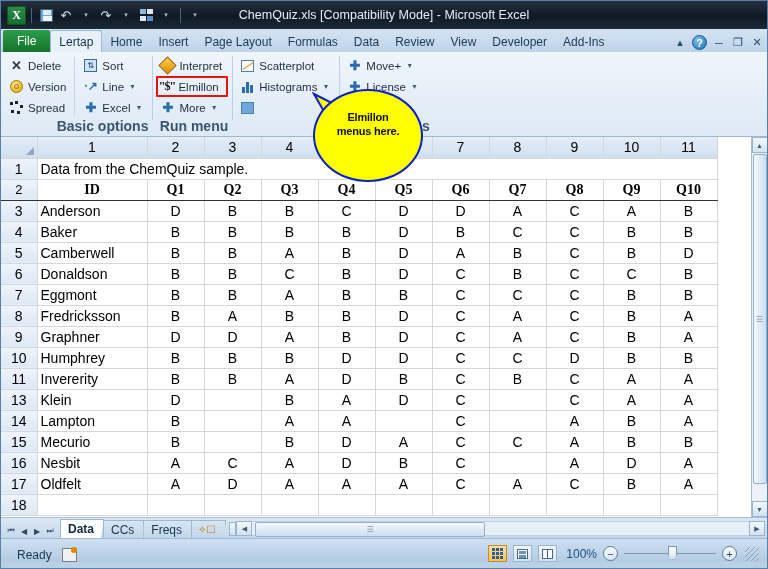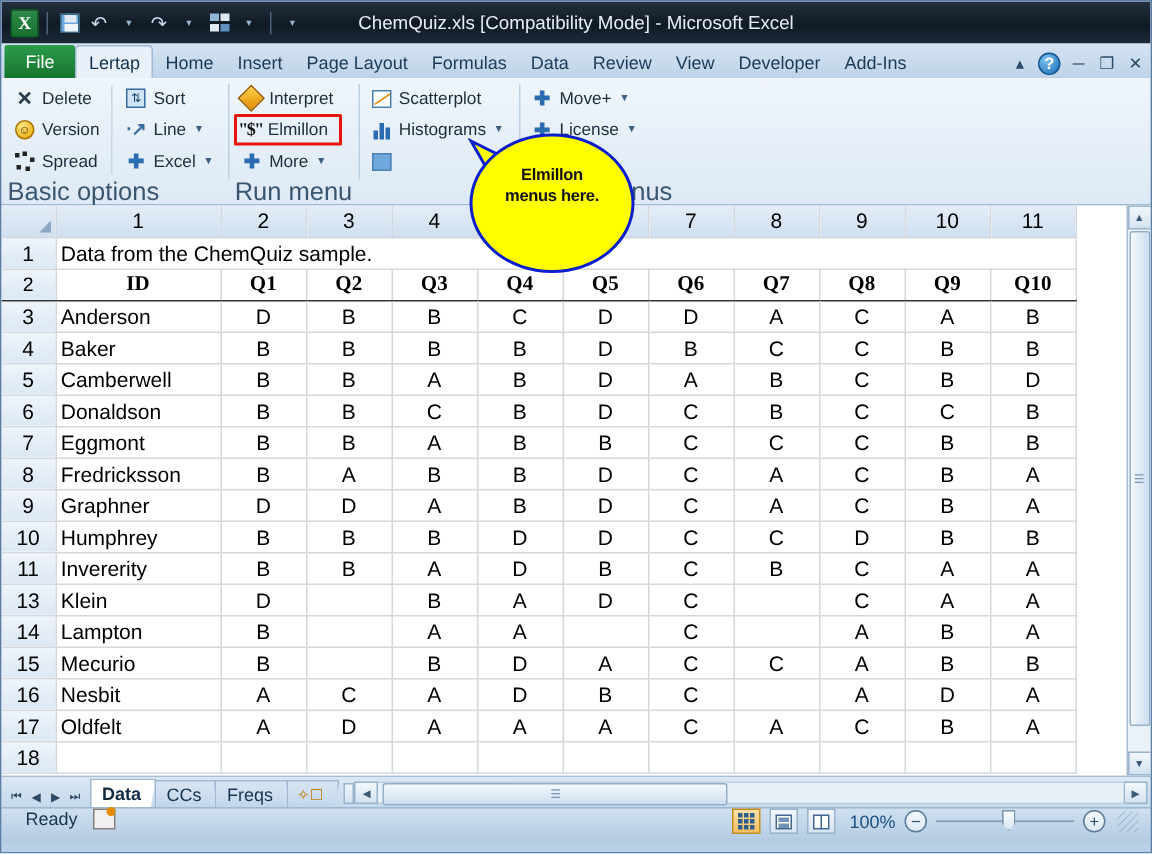--- a/index.html
+++ b/index.html
@@ -111,21 +111,21 @@
     content:""; position:absolute; left:0; top:2px; bottom:2px; width:1px; background:#c6d7e8;
   }
   .ritem {
     display: flex; align-items: center; gap: 4px;
     height: 21px; padding: 0 5px 0 3px; font-size: 11.5px; color: #1c2d3e;
     white-space: nowrap; border: 1px solid transparent; border-radius: 2px;
   }
   .ritem.boxed {
     border: 2px solid #e8130f; border-radius: 1px; padding: 0 3px 0 1px;
   }
-  .gcap { text-align: left; font-size: 17px; color: #3a5670; margin-top: auto; padding-bottom: 2px; }
+  .gcap { text-align: right; font-size: 14px; color: #3a5670; margin-top: auto; padding-bottom: 2px; font-weight: bold; }
   .ico { width: 15px; height: 15px; flex: 0 0 15px; display:flex; align-items:center; justify-content:center; }
   .caret { font-size: 7px; color: #3d5e7e; margin-left: 1px; }
 
   
   .ic-x { color:#2b3c4d; font-size:13px; font-weight:bold; line-height:1; }
   .ic-smiley {
     width:13px;height:13px;border-radius:50%;
     background:radial-gradient(circle at 35% 30%,#ffe680,#e8a400);
     border:1px solid #a87400; font-size:8px; color:#4a3000;
     display:flex;align-items:center;justify-content:center;
@@ -254,21 +254,21 @@
   .hs-track { flex: 1 1 auto; height: 15px; background: #e7eff7; border-top:1px solid #bdd0e2; border-bottom:1px solid #bdd0e2; position: relative; }
   .hs-thumb {
     position: absolute; left: 3px; top: 0; width: 230px; height: 15px;
     background: linear-gradient(#f4f8fc,#cddef0); border: 1px solid #94b0c9; border-radius: 2px;
     display: flex; align-items: center; justify-content: center;
     color: #7b98b3; font-size: 8px;
   }
 
   
   .statusbar {
-    height: 24px; display: flex; align-items: flex-start;
+    height: 24px; display: flex; align-items: flex-end;
     background: linear-gradient(#cfe0f0, #b2cae2);
     border-top: 1px solid #9fb9d2; font-size: 12px; color: #17354f;
     padding: 0 4px;
   }
   .status-ready { padding: 0 10px 0 12px; }
   .rec-ico { width: 15px; height: 14px; background: #f0f0f0; border: 1px solid #7e7e7e; position: relative; }
   .rec-ico::after { content:""; position:absolute; right:-1px; top:-2px; width:6px; height:6px; border-radius:50%; background:#e08a00; }
   .sb-right { margin-left: auto; display: flex; align-items: center; gap: 6px; padding-right: 4px; padding-left: 36px; }
   .viewbtn {
     width: 19px; height: 17px; border: 1px solid #9ab4cc;

